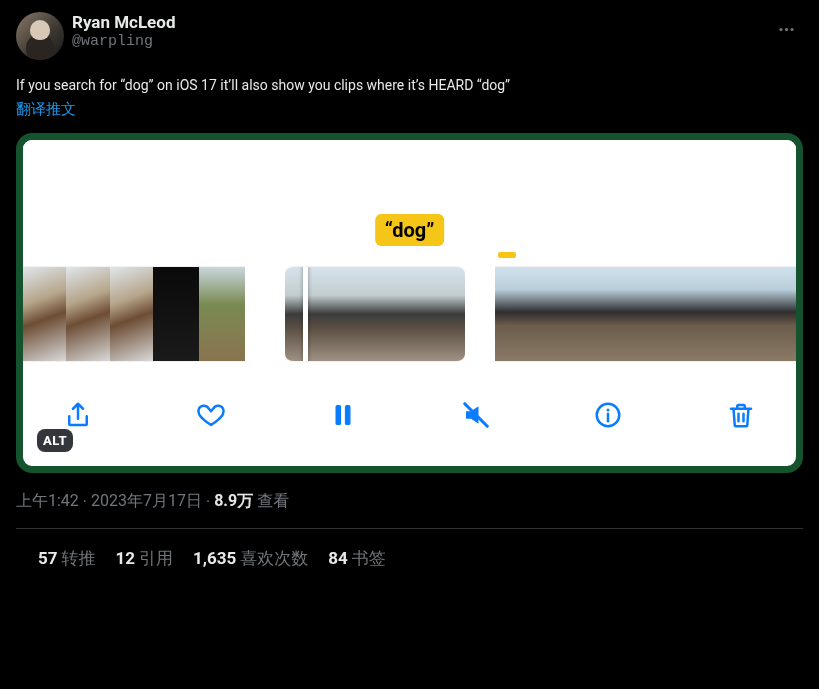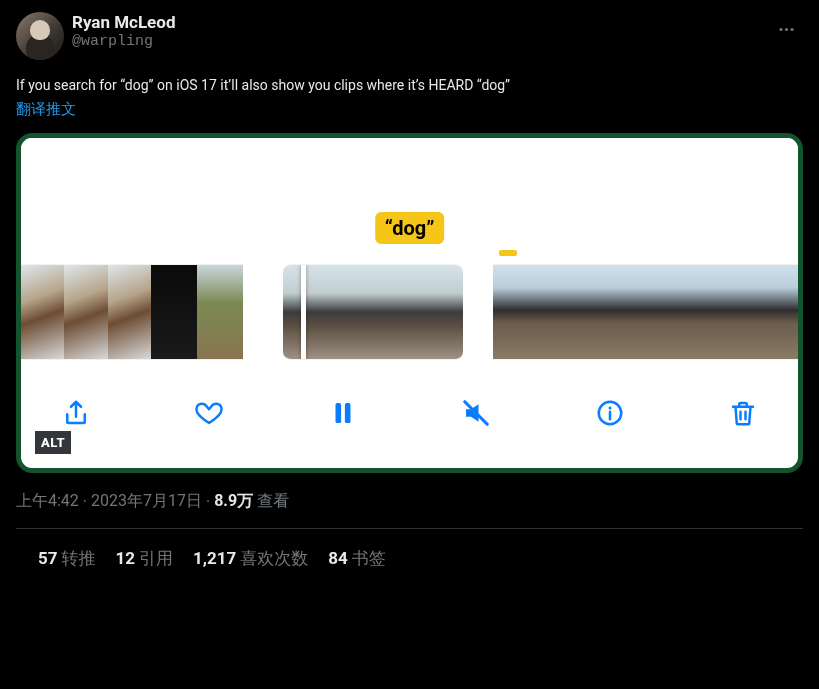--- a/index.html
+++ b/index.html
@@ -59,21 +59,21 @@
   .translate-link {
     display: inline-block;
     margin-top: 6px;
     font-size: 15px;
     color: #1d9bf0;
     cursor: pointer;
   }
 
   .media-card {
     margin-top: 14px;
-    border: 5px solid #14532d;
+    border: 7px solid #14532d;
     border-radius: 16px;
     overflow: hidden;
     background: #fff;
     position: relative;
     height: 340px;
   }
   .media-top {
     height: 126px;
     background: #fff;
     position: relative;
@@ -155,21 +155,21 @@
   .alt-badge {
     position: absolute;
     left: 14px;
     bottom: 14px;
     background: rgba(15,20,25,0.85);
     color: #fff;
     font-size: 13px;
     font-weight: 800;
     letter-spacing: 0.5px;
     padding: 4px 6px;
-    border-radius: 0;
+    border-radius: 8px;
     cursor: pointer;
   }
 
   .meta {
     margin-top: 18px;
     font-size: 16px;
     color: #71767b;
     display: flex;
     align-items: center;
     gap: 4px;
@@ -294,30 +294,30 @@
         <svg viewBox="0 0 24 24">
             <path d="M4 7h16M9 7V5a1 1 0 011-1h4a1 1 0 011 1v2M6 7l1 13a1 1 0 001 1h8a1 1 0 001-1l1-13M10 11v6M14 11v6" stroke-linecap="round" stroke-linejoin="round"></path>
           </svg>
       </div>
     </div>
 
     <div class="alt-badge">ALT</div>
   </div>
 
   <div class="meta">
-    <span>上午4:42</span>
+    <span>上午1:42</span>
     <span> · </span>
     <span>2023年7月17日</span>
     <span> · </span>
     <span class="views-n">8.9万</span>
     <span> 查看</span>
   </div>
 
   <div class="divider"></div>
 
   <div class="stats">
     <div><span class="n">57</span><span>转推</span></div>
     <div><span class="n">12</span><span>引用</span></div>
-    <div><span class="n">1,217</span><span>喜欢次数</span></div>
+    <div><span class="n">1,635</span><span>喜欢次数</span></div>
     <div><span class="n">84</span><span>书签</span></div>
   </div>
 
 </div>
 
 </body></html>

